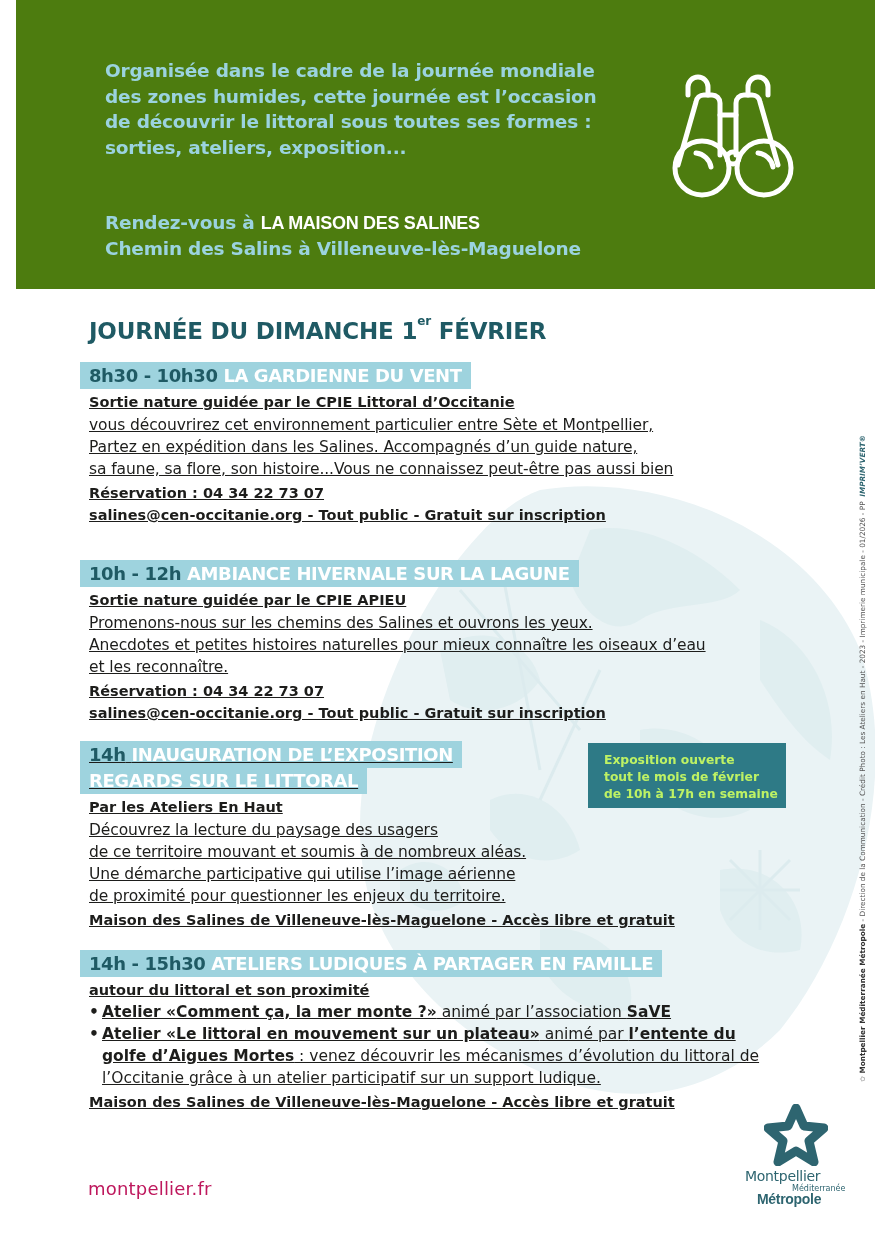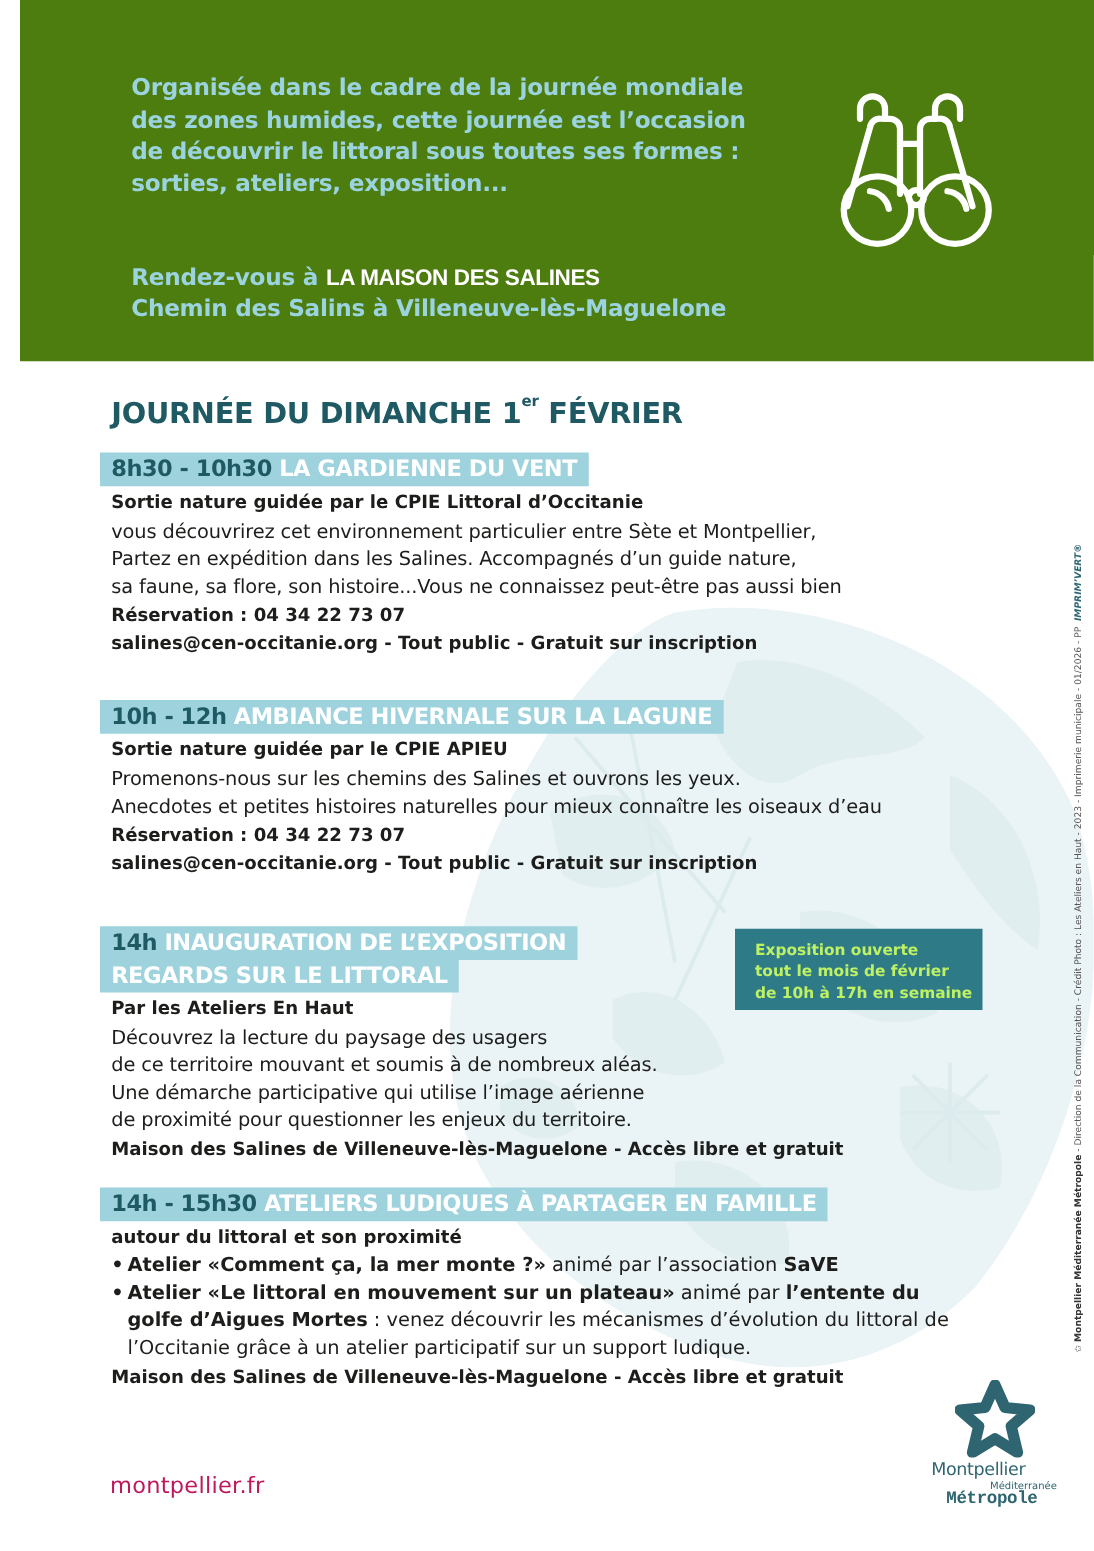--- a/index.html
+++ b/index.html
@@ -25,21 +25,21 @@
 
   .bg-art { position: absolute; left: 340px; top: 470px; width: 535px; height: 640px; opacity: 1; }
 
   .day-title {
     position: absolute; left: 89px; top: 318px;
     font-family: "DejaVu Sans", sans-serif; font-weight: bold; font-size: 23px;
     color: #1f5a64; letter-spacing: -0.2px;
   }
   .day-title sup { font-size: 12px; position: relative; top: -4px; vertical-align: top; }
 
-  .section { position: absolute; left: 80px; width: 720px; }
+  .section { position: absolute; left: 80px; width: 720px; text-decoration: underline; }
   .badge {
     display: inline-block; background: #9ed3de; padding: 1px 9px 1px 9px;
     font-family: "DejaVu Sans", sans-serif; font-weight: bold; font-size: 18px; line-height: 25px;
     letter-spacing: -0.4px;
   }
   .badge .time { color: #1f5a64; }
   .badge .title { color: #ffffff; }
   .badge-multi { display: block; width: fit-content; }
   .sub {
     margin-left: 9px; margin-top: 3px;
@@ -69,21 +69,21 @@
   }
 
   .website {
     position: absolute; left: 88px; top: 1178px;
     font-family: "DejaVu Sans", sans-serif; font-size: 18px; color: #be185d; font-weight: normal; letter-spacing: 0.2px;
   }
   .logo { position: absolute; left: 740px; top: 1100px; width: 120px; height: 110px; }
   .logo-star { position: absolute; left: 24px; top: 4px; width: 64px; height: 62px; }
   .logo-text1 { position: absolute; left: 5px; top: 68px; font-family: "DejaVu Sans", sans-serif; font-size: 14px; color: #2e6570; font-weight: normal; letter-spacing: -0.3px; }
   .logo-text2 { position: absolute; left: 52px; top: 84px; font-family: "DejaVu Sans", sans-serif; font-size: 8px; color: #2e6570; }
-  .logo-text3 { position: absolute; left: 17px; top: 91px; font-family: Liberation Mono, monospace; font-size: 14px; color: #2e6570; font-weight: bold; letter-spacing: -0.3px; }
+  .logo-text3 { position: absolute; left: 17px; top: 91px; font-family: Liberation Sans, sans-serif; font-size: 14px; color: #2e6570; font-weight: bold; letter-spacing: -0.3px; }
 
   .credits {
     position: absolute; left: 858px; top: 1082px; transform-origin: 0 0; transform: rotate(-90deg);
     white-space: nowrap; font-family: "DejaVu Sans", sans-serif; font-size: 7.3px; color: #555; line-height: 10px;
   }
   .credits b { color: #333; }
   .credits .imprim { color: #2e6570; font-weight: bold; font-style: italic; }
 </style>
 </head>
 <body>
@@ -148,20 +148,21 @@
     <div>salines@cen-occitanie.org - Tout public - Gratuit sur inscription</div>
   </div>
 </div>
 
 <div class="section" style="top:560px;">
   <div class="badge"><span class="time">10h - 12h</span> <span class="title">AMBIANCE HIVERNALE SUR LA LAGUNE</span></div>
   <div class="sub">Sortie nature guidée par le CPIE APIEU</div>
   <div class="desc">
     <div>Promenons-nous sur les chemins des Salines et ouvrons les yeux.</div>
     <div>Anecdotes et petites histoires naturelles pour mieux connaître les oiseaux d’eau</div>
+    <div>et les reconnaître.</div>
   </div>
   <div class="info">
     <div>Réservation : 04 34 22 73 07</div>
     <div>salines@cen-occitanie.org - Tout public - Gratuit sur inscription</div>
   </div>
 </div>
 
 <div class="section" style="top:741px;">
   <div class="badge badge-multi"><span class="time">14h</span> <span class="title">INAUGURATION DE L’EXPOSITION</span></div>
   <div class="badge badge-multi" style="padding-top:0;"><span class="title">REGARDS SUR LE LITTORAL</span></div>

